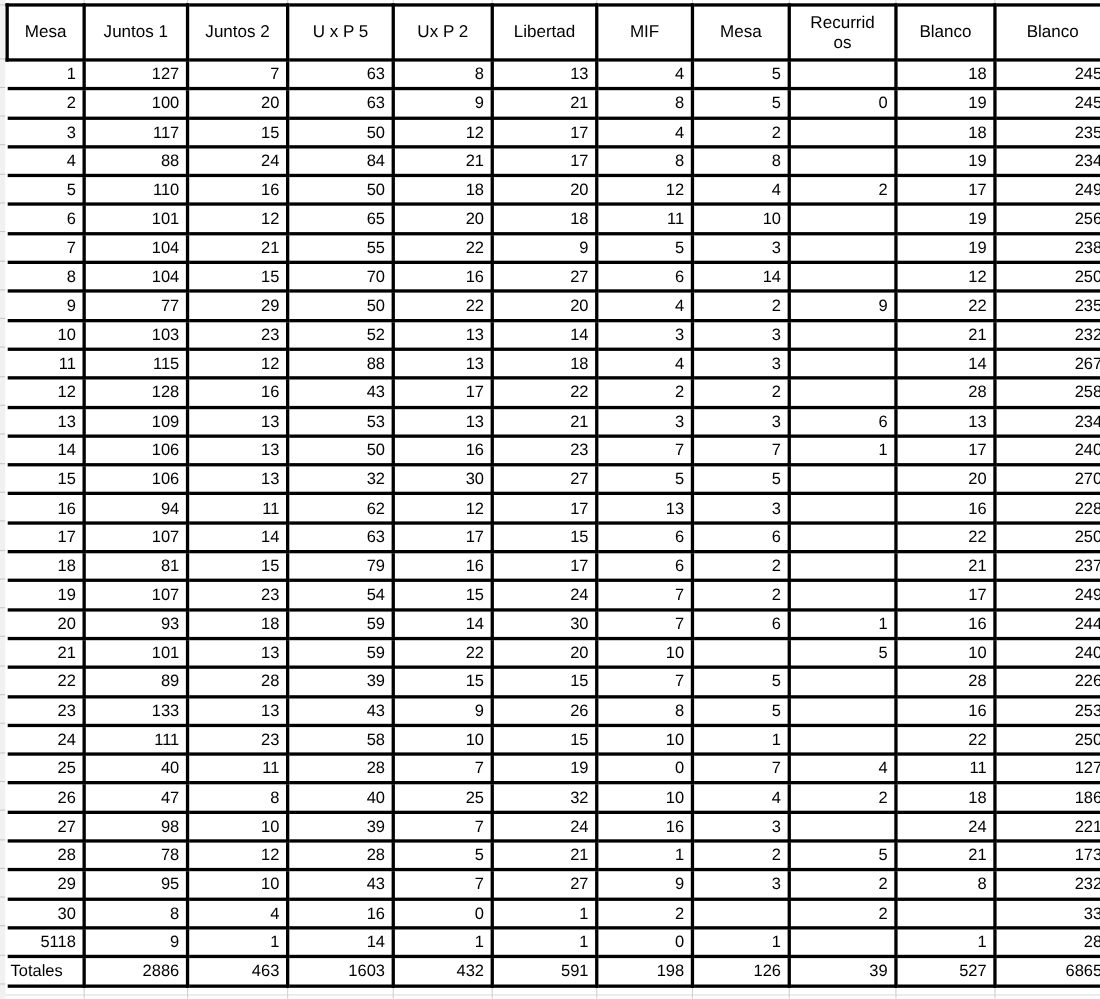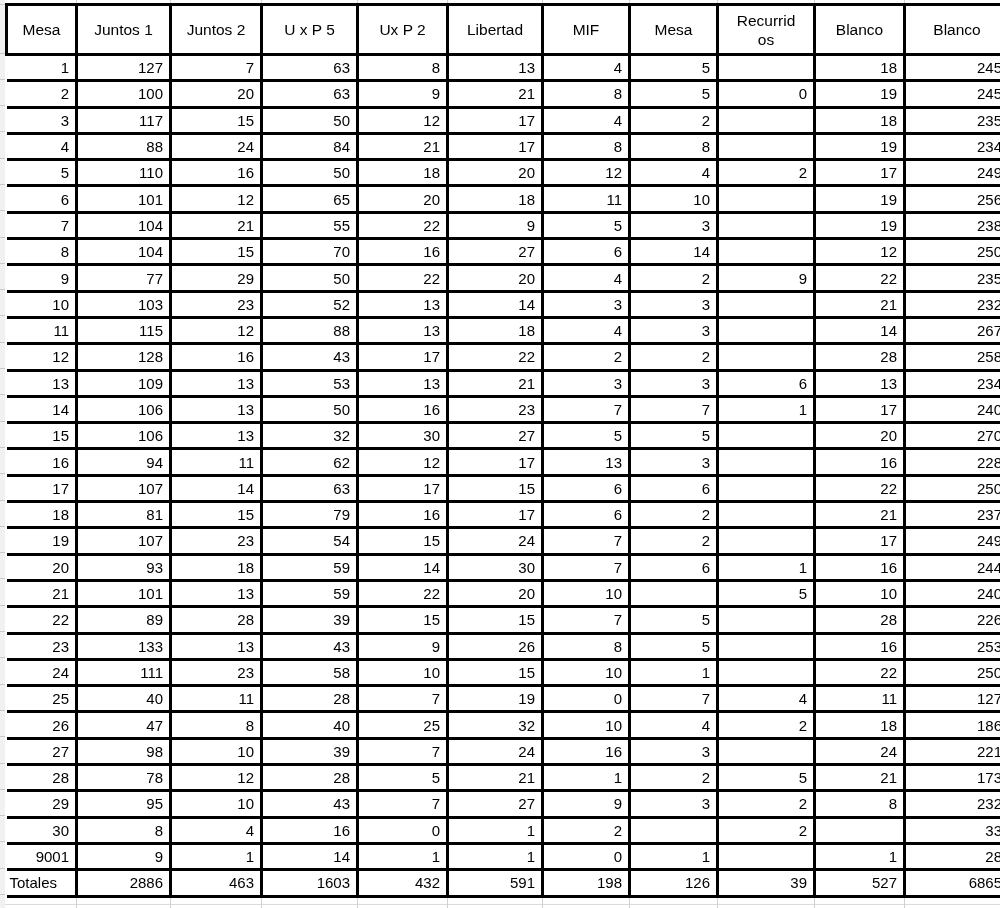--- a/index.html
+++ b/index.html
@@ -456,21 +456,21 @@
           <td>16</td>
           <td>0</td>
           <td>1</td>
           <td>2</td>
           <td></td>
           <td>2</td>
           <td></td>
           <td>33</td>
         </tr>
         <tr>
-          <td>9001</td>
+          <td>5118</td>
           <td>9</td>
           <td>1</td>
           <td>14</td>
           <td>1</td>
           <td>1</td>
           <td>0</td>
           <td>1</td>
           <td></td>
           <td>1</td>
           <td>28</td>

